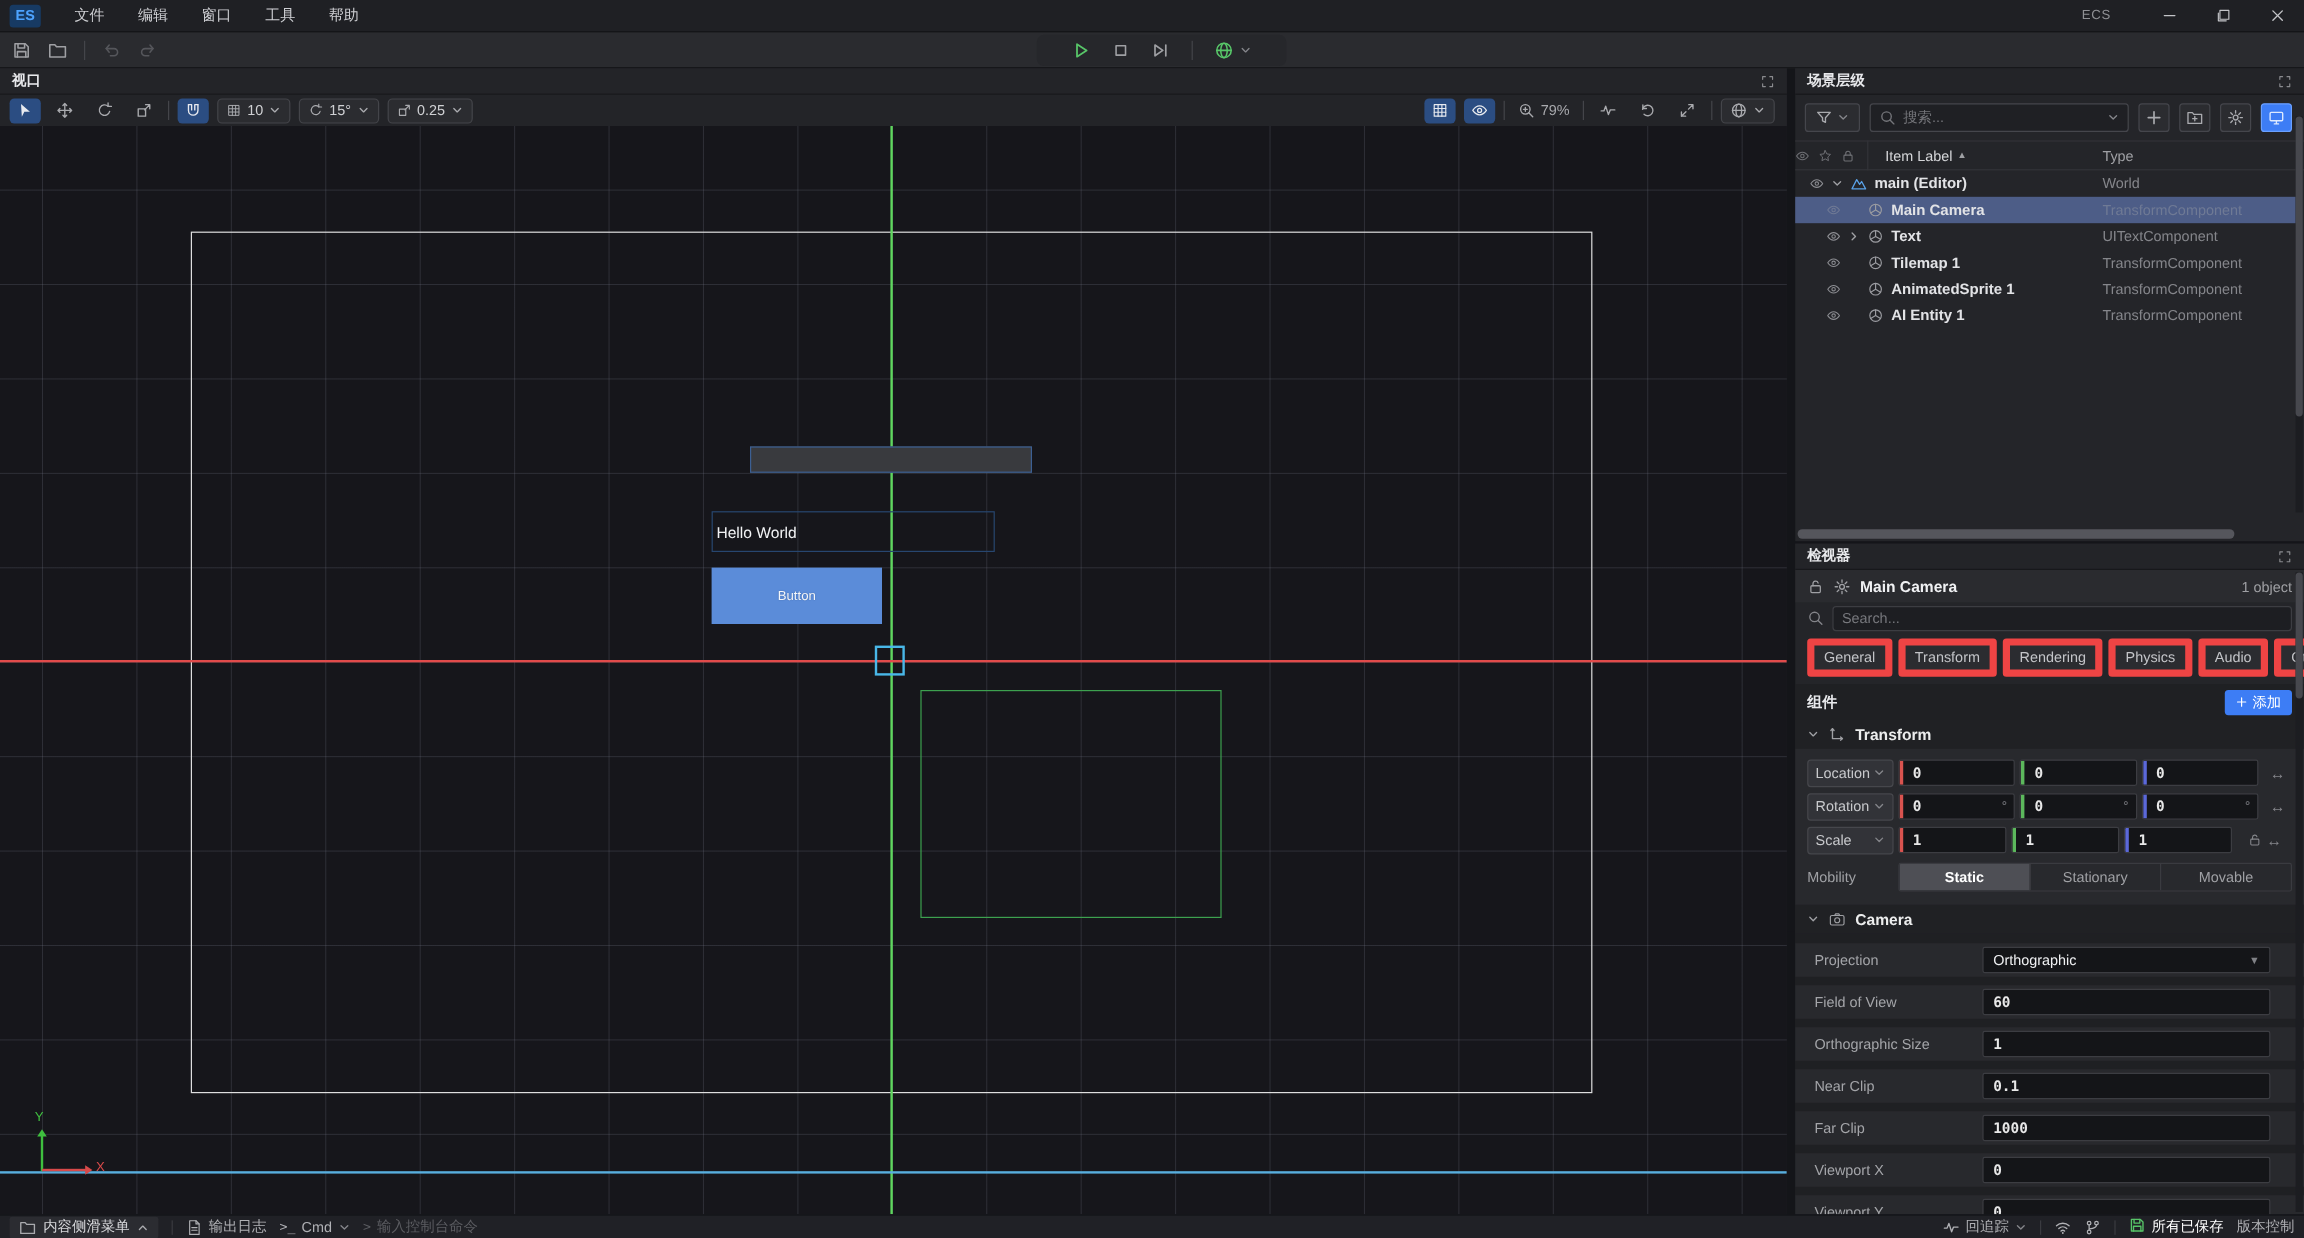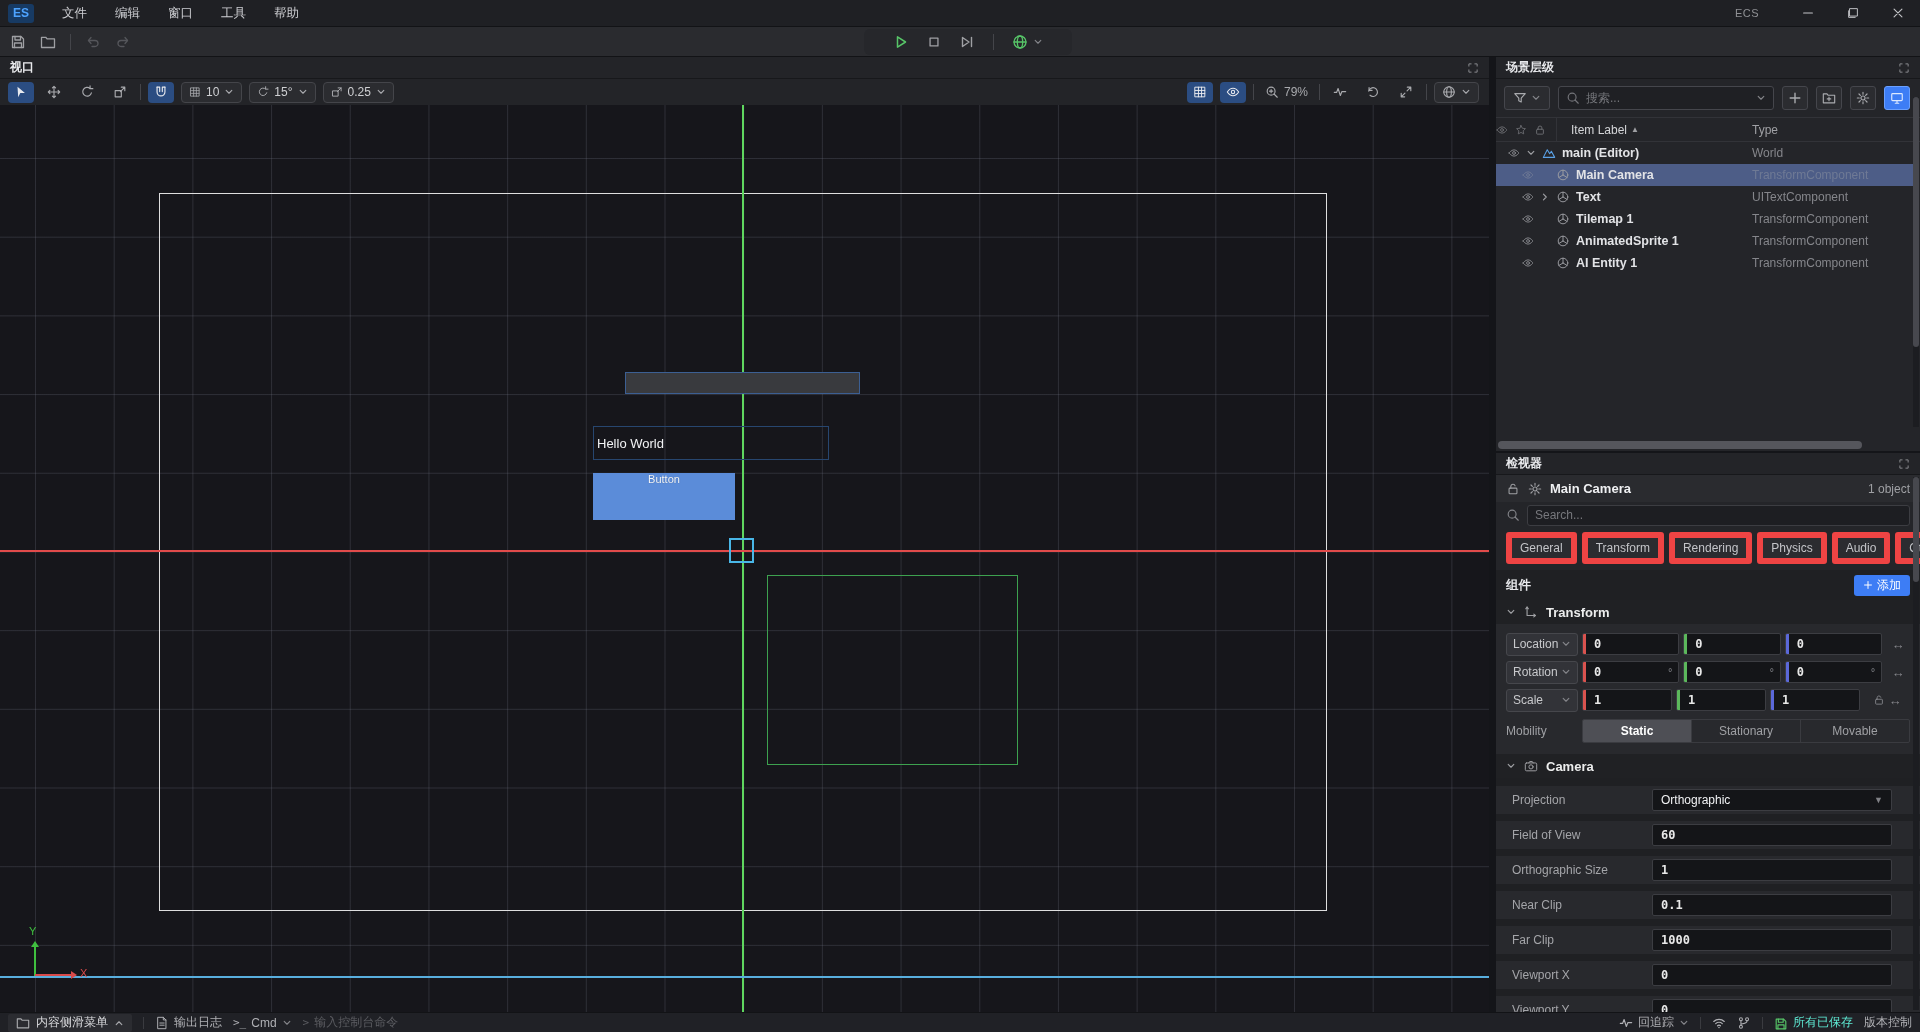--- a/index.html
+++ b/index.html
@@ -63,21 +63,21 @@
     background-size:78.7px 78.7px; background-position:35px 53px; }
   .abs { position:absolute; }
   .scene-bounds { left:159px; top:88px; width:1168px; height:718px; border:1px solid #dededf; }
   .axis-v { left:742px; top:0; width:2px; height:100%; background:#5fd65f; }
   .axis-h { left:0; top:445px; width:100%; height:2px; background:#e14b4b; }
   .line-blue { left:0; top:871px; width:100%; height:2px; background:#58aede; }
   .gray-bar { left:625px; top:267px; width:235px; height:22px; background:#393a3e; border:1px solid #3c5f93; }
   .hello-box { left:593px; top:321px; width:236px; height:34px; border:1px solid #27466f; display:flex; align-items:center; }
   .hello-box span { color:#f2f3f5; font-size:13px; margin-left:3px; background:transparent; }
   .scene-button { left:593px; top:368px; width:142px; height:47px; background:#5b8cd9; display:flex;
-                  align-items:flex-start; justify-content:center; color:#f4f7fb; font-size:11px; text-shadow:0 0 1px #3a5d96; }
+                  align-items:center; justify-content:center; color:#f4f7fb; font-size:11px; text-shadow:0 0 1px #3a5d96; }
   .sel-square { left:729px; top:433px; width:25px; height:25px; border:2px solid #49b7e8; }
   .green-rect { left:767px; top:470px; width:251px; height:190px; border:1.5px solid #3da14f; }
   .gz-y { left:34px; top:841px; width:2px; height:30px; background:#3fbf3f; }
   .gz-yhead { left:31px; top:836px; width:0; height:0; border-left:4px solid transparent; border-right:4px solid transparent; border-bottom:6px solid #3fbf3f; }
   .gz-ylabel { left:29px; top:820px; color:#3fbf3f; font-size:11px; }
   .gz-x { left:35px; top:869px; width:38px; height:2px; background:#d84a4a; }
   .gz-xhead { left:71px; top:866px; width:0; height:0; border-top:4px solid transparent; border-bottom:4px solid transparent; border-left:6px solid #d84a4a; }
   .gz-xlabel { left:80px; top:862px; color:#d84a4a; font-size:11px; }
 
   
@@ -167,21 +167,21 @@
 
   
   .statusbar { position:absolute; left:0; top:1012px; width:1920px; height:20px; background:#202126;
                border-top:1px solid #121316; display:flex; align-items:center; justify-content:space-between; padding:0 8px; }
   .sb-left, .sb-right { display:flex; align-items:center; gap:11px; height:100%; }
   .sb-chip { height:18px; background:#2b2c31; border-radius:2px; display:flex; align-items:center; gap:6px; padding:0 8px; color:#d8d9dc; }
   .sb-chip .ic { color:#a9aaae; }
   .sb-item { display:flex; align-items:center; gap:5px; color:#b0b1b5; }
   .sb-sep { width:1px; height:12px; background:#3a3b40; }
   .sb-dim { color:#5b5c61; }
-  .sb-saved { display:flex; align-items:flex-end; gap:5px; color:#5eead4; }
+  .sb-saved { display:flex; align-items:flex-start; gap:5px; color:#ffffff; }
   .sb-saved .ic { color:#57c568; }
   .mono-gt { font-family:"DejaVu Sans Mono", monospace; font-size:11px; }
 </style>
 </head>
 <body>
 
 <div class="app">
 
   <header class="menubar">
     <div class="menubar-left">

